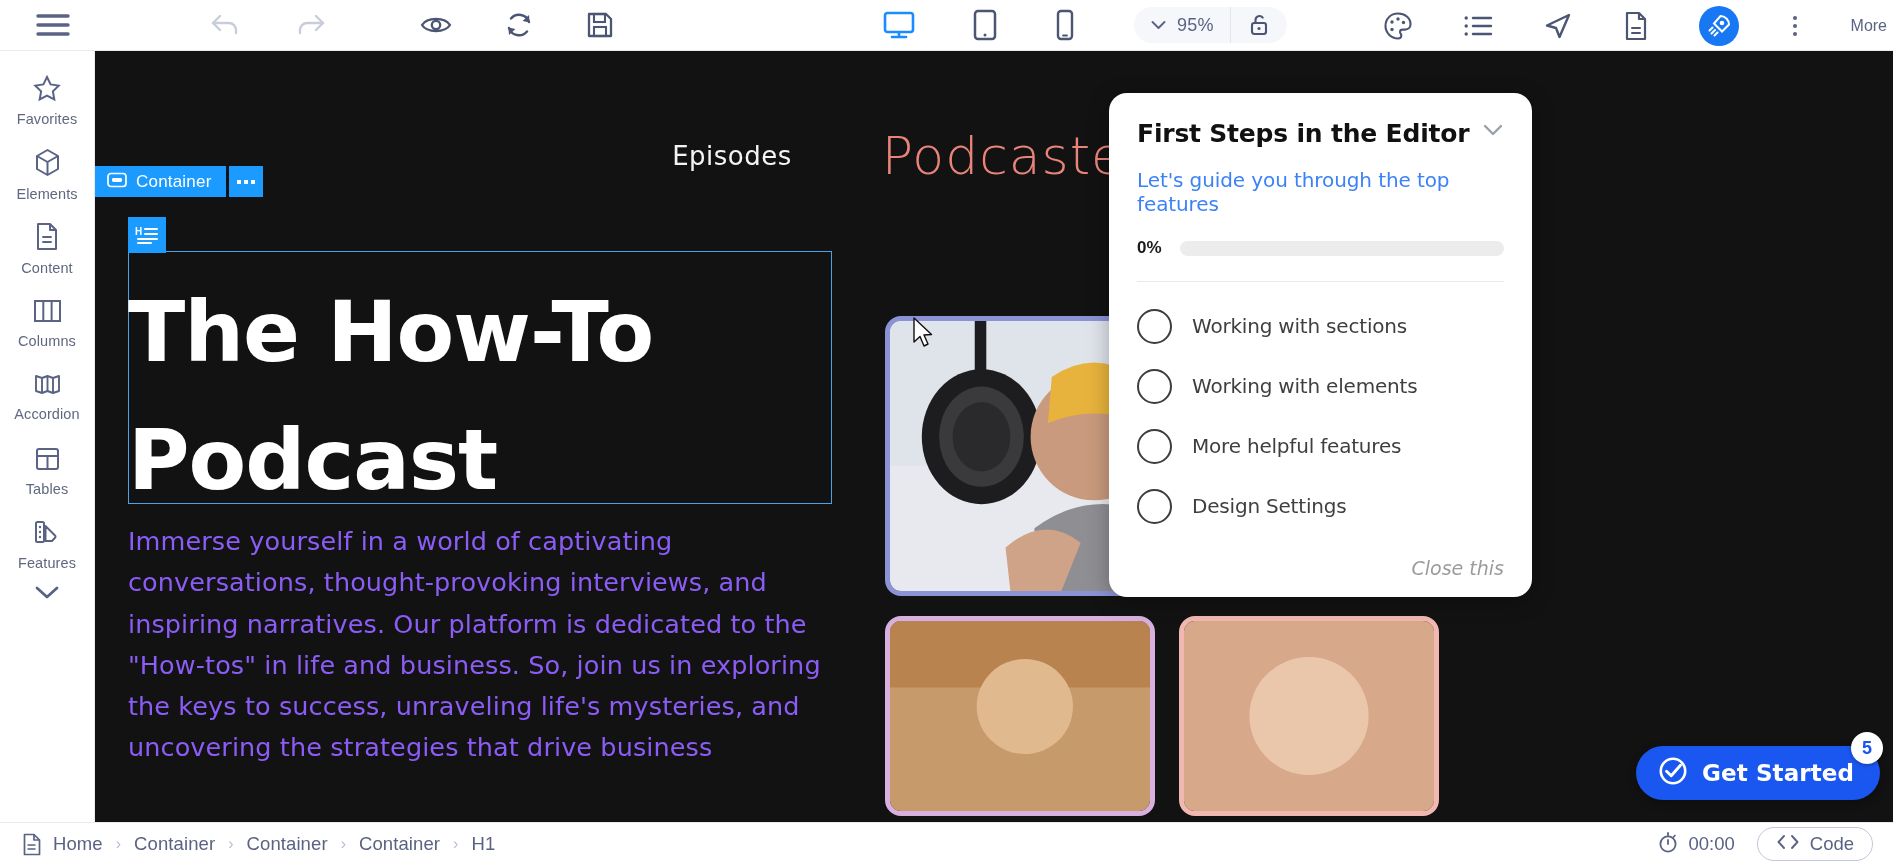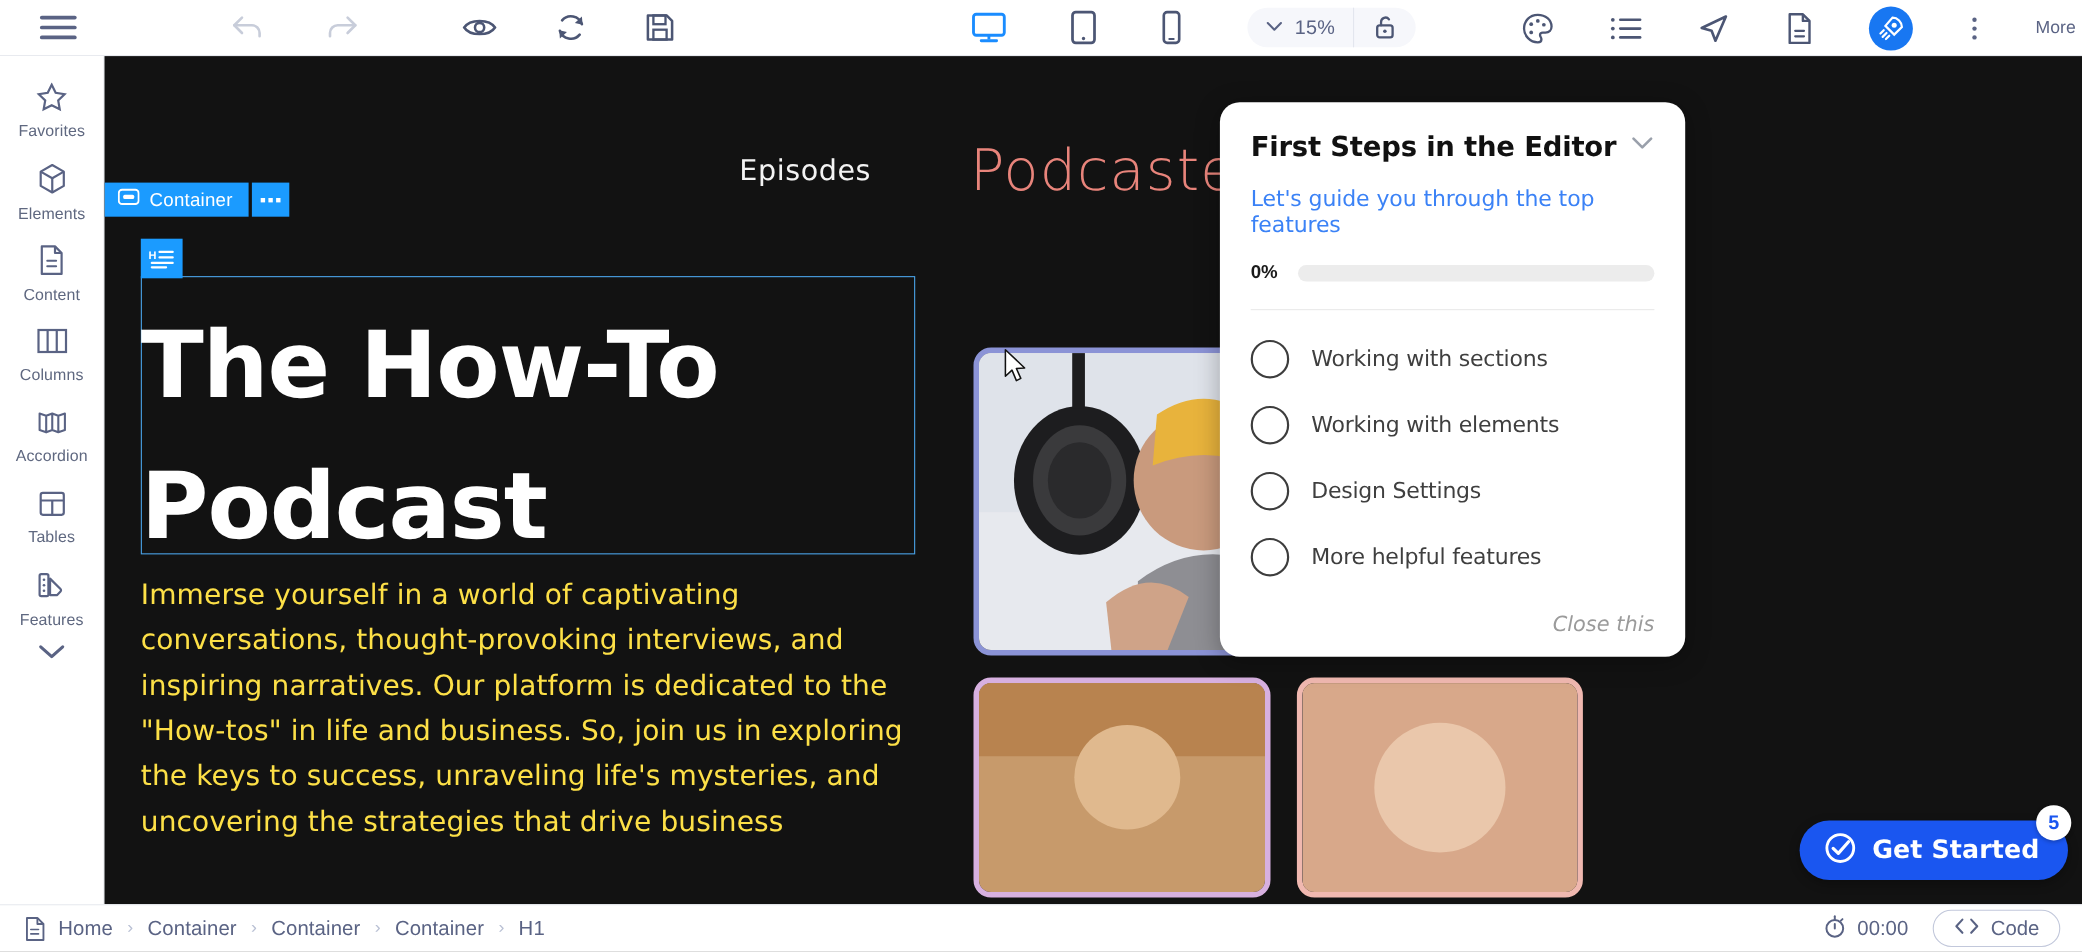--- a/index.html
+++ b/index.html
@@ -115,21 +115,21 @@
   .hero-h1 {
     position:absolute; left:33px; top:200px; width:704px;
     font-family:"DejaVu Sans", sans-serif;
     font-weight:bold; font-size:84px; line-height:1.52;
     color:#ffffff; padding:18px 0 0 0; letter-spacing:-1px;
     z-index:5; pointer-events:none;
   }
   .hero-p {
     position:absolute; left:33px; top:470px; width:730px;
     font-family:"DejaVu Sans", sans-serif;
-    font-size:25.5px; line-height:1.62; color:#fde047;
+    font-size:25.5px; line-height:1.62; color:#8b5cf6;
     letter-spacing:.1px;
   }
 
   
   .collage { position:absolute; left:790px; top:265px; }
   .card {
     position:absolute; border-radius:16px; overflow:hidden;
     border:5px solid; background:#333;
   }
   .ph { width:100%; height:100%; display:block; }
@@ -296,21 +296,21 @@
       </div>
     </div>
 
     <div class="zoomwrap">
       <div class="zoomleft">
         <span>
           <svg width="15" height="10" viewBox="0 0 15 10">
               <path d="M1.5 2 L7.5 8 L13.5 2" fill="none" stroke="#5a6384" stroke-width="1.9" stroke-linecap="round" stroke-linejoin="round"></path>
             </svg>
         </span>
-        <span class="zoomval">15%</span>
+        <span class="zoomval">95%</span>
       </div>
       <div class="zoomlock">
         <svg width="20" height="24" viewBox="0 0 20 24">
             <rect x="3" y="10" width="14" height="11" rx="2.2" fill="none" stroke="#4c5674" stroke-width="2.1"></rect>
             <path d="M6.5 10 V7 a4 4 0 0 1 7.2 -2.4" fill="none" stroke="#4c5674" stroke-width="2.1" stroke-linecap="round"></path>
             <circle cx="10" cy="15.5" r="1.6" fill="#4c5674"></circle>
           </svg>
       </div>
     </div>
 
@@ -570,25 +570,25 @@
       <div class="step">
         <div class="circle"></div>
         <span class="slabel">Working with sections</span>
       </div>
       <div class="step">
         <div class="circle"></div>
         <span class="slabel">Working with elements</span>
       </div>
       <div class="step">
         <div class="circle"></div>
-        <span class="slabel">Design Settings</span>
+        <span class="slabel">More helpful features</span>
       </div>
       <div class="step">
         <div class="circle"></div>
-        <span class="slabel">More helpful features</span>
+        <span class="slabel">Design Settings</span>
       </div>
     </div>
 
     <div class="close-this">Close this</div>
   </div>
 
   <div class="get-started">
     <span>
       <svg width="30" height="30" viewBox="0 0 30 30">
           <circle cx="15" cy="15" r="12.2" fill="none" stroke="#fff" stroke-width="2.6"></circle>

